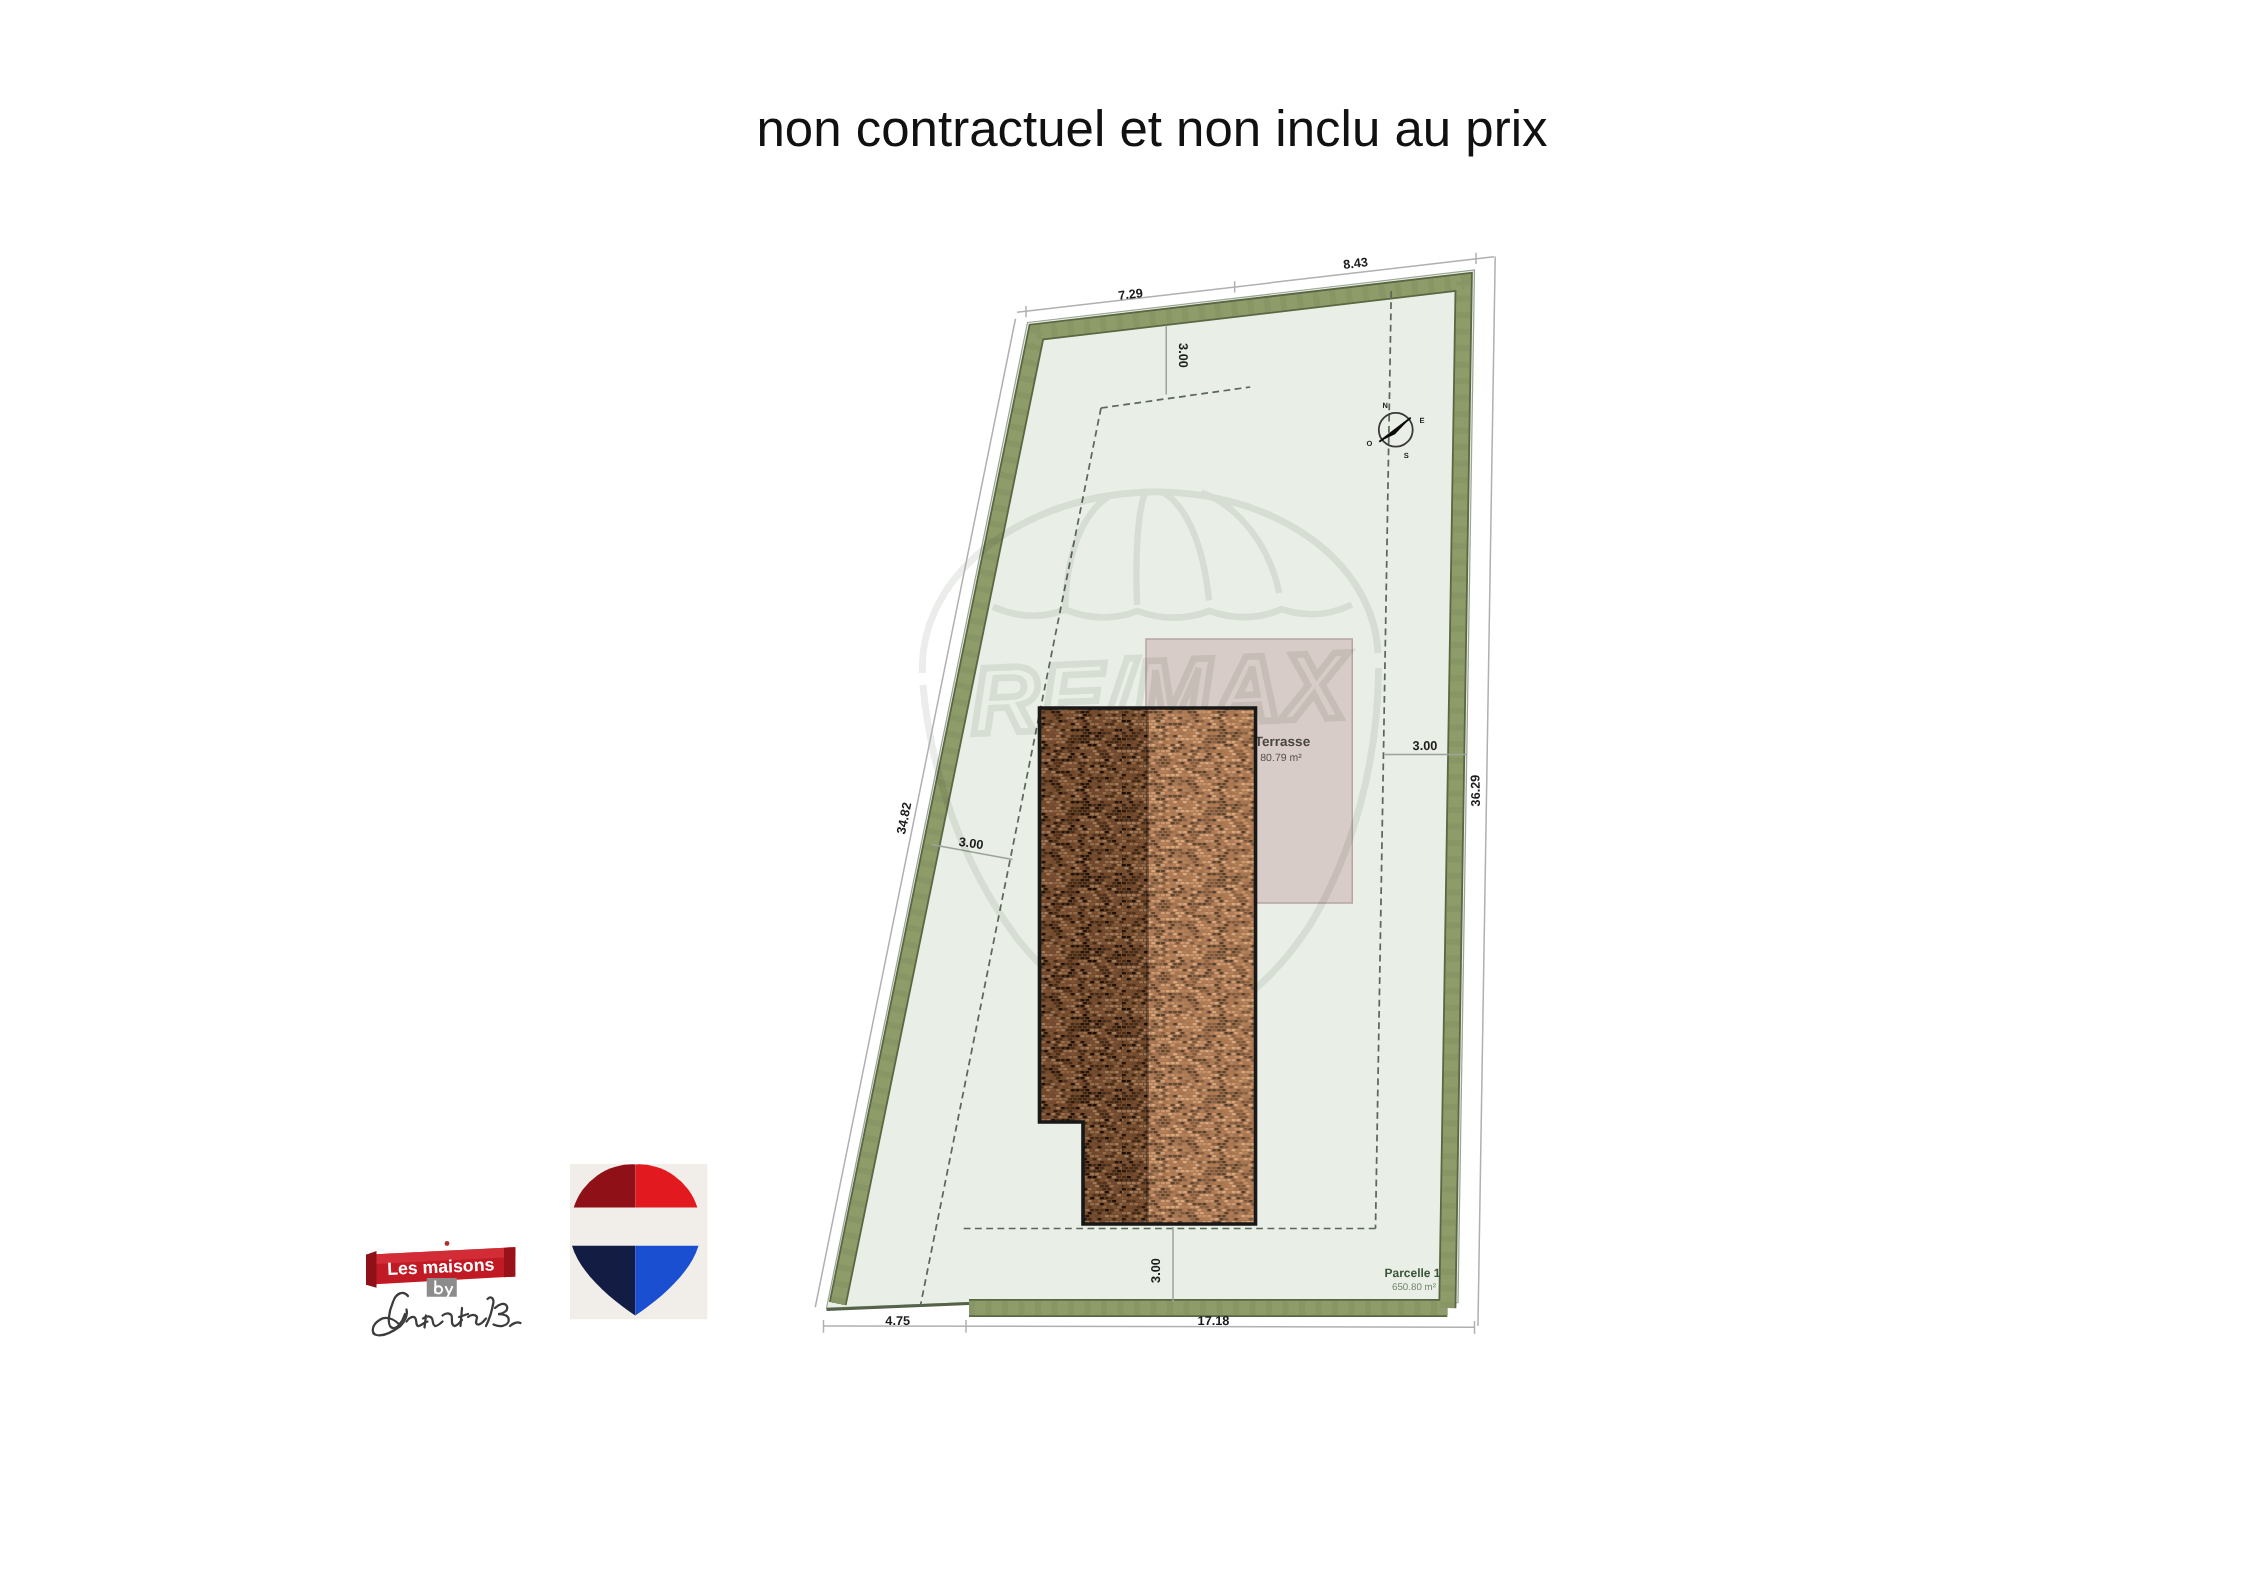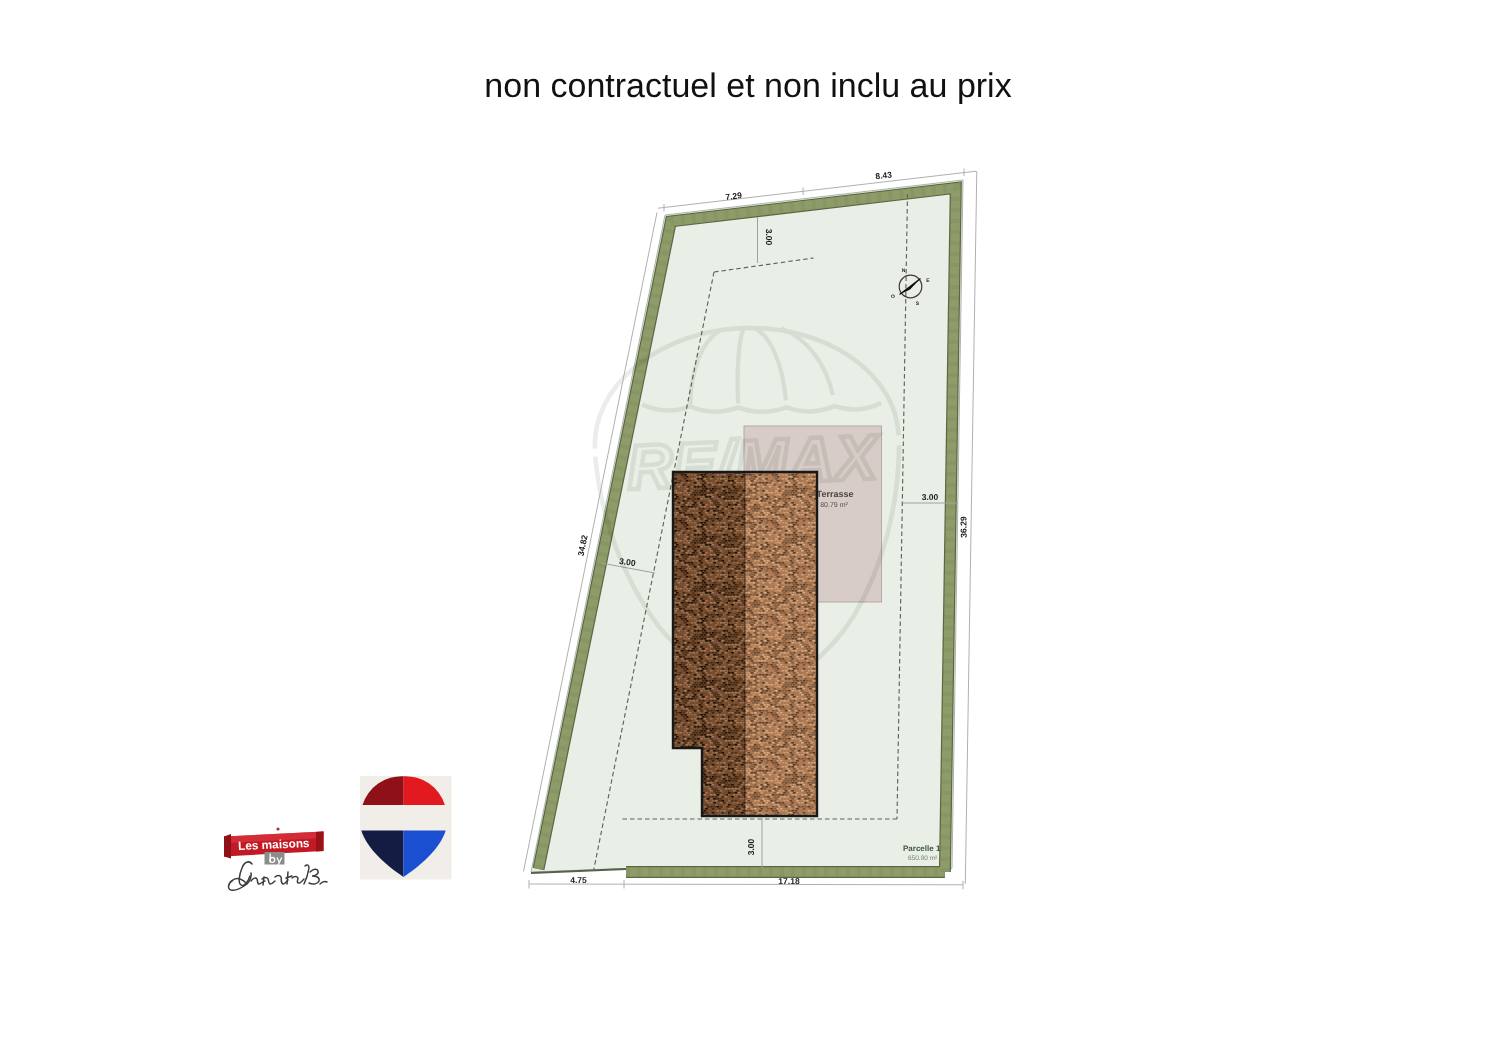--- a/index.html
+++ b/index.html
@@ -1,18 +1,18 @@
 <!DOCTYPE html>
 <html><head>
 <meta charset="utf-8">
 <style>
   text{-webkit-font-smoothing:antialiased;}
   html,body{margin:0;padding:0;background:#ffffff;}
   #page{position:relative;width:1346px;height:1060px;background:#ffffff;overflow:hidden;
-        font-family:"Liberation Sans", sans-serif;}
+        font-family:"Liberation Sans", sans-serif;padding-left:20px;}
   svg{display:block;}
 </style>
 </head>
 <body>
 <div id="page">
 <svg width="1500" height="1060" viewBox="0 0 1500 1060" xmlns="http://www.w3.org/2000/svg" text-rendering="geometricPrecision">
   <defs>
     <pattern id="roof" width="91" height="48" patternUnits="userSpaceOnUse">
       <rect width="91" height="48" fill="#8a5c39"></rect>
       <rect x="0.0" y="0.0" width="2.55" height="1.55" fill="#1d1006"></rect>

